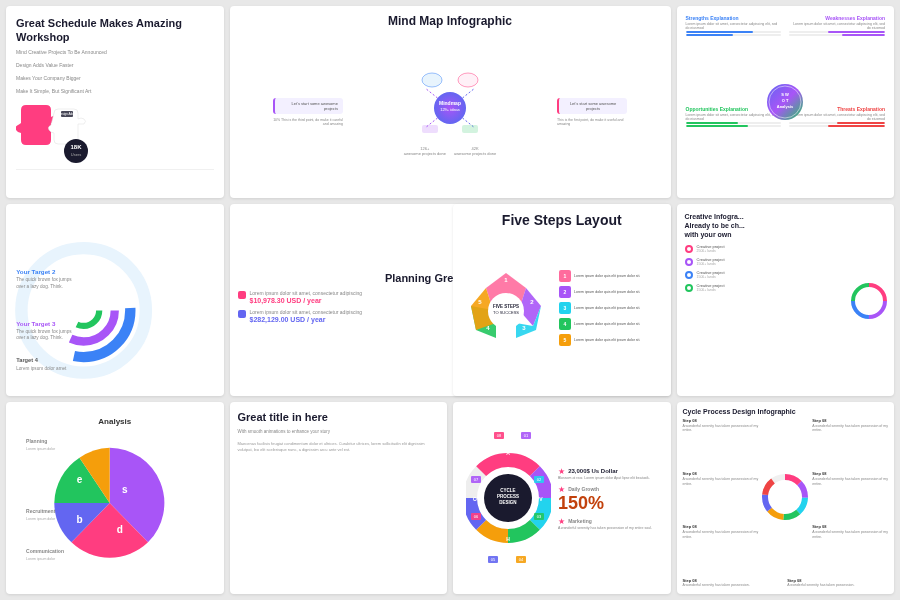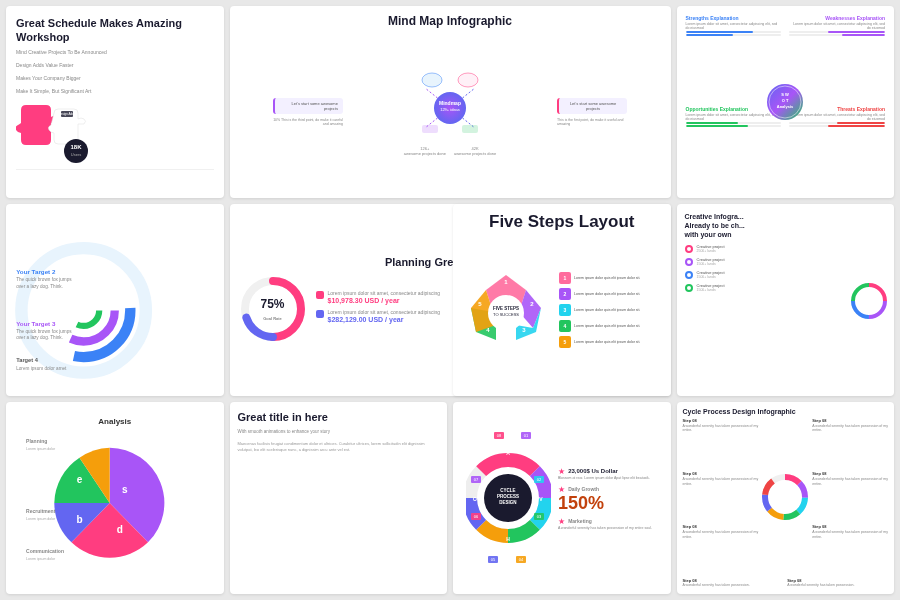--- a/index.html
+++ b/index.html
@@ -221,21 +221,21 @@
       color: #ff3d80;
     }
 
     
     .slide-6 {
       grid-column: 3;
       grid-row: 2;
     }
 
     .slide-6 .title {
-      font-size: 17px;
+      font-size: 14px;
       font-weight: 700;
       color: #1a1a2e;
       margin-bottom: 4px;
     }
 
     .steps-list {
       flex: 1;
       padding-left: 4px;
     }
 
@@ -527,31 +527,20 @@
       <text x="5" y="123" fill="#888" font-size="4.5">over a lazy dog. Think.</text>
       <text x="5" y="145" fill="#555" font-size="5.5" font-weight="bold">Target 4</text>
       <text x="5" y="152" fill="#888" font-size="4.5">Lorem ipsum dolor amet</text>
     </svg>
   </div>
 
   <div class="slide slide-5">
     <div class="title">Planning Great Statistics</div>
     <div class="planning-content">
 
-      <div class="donut-container">
-        <svg width="70" height="70" viewBox="0 0 70 70">
-          <circle cx="35" cy="35" r="28" fill="none" stroke="#f0f0f0" stroke-width="8"></circle>
-          <circle cx="35" cy="35" r="28" fill="none" stroke="#ff3d80" stroke-width="8" stroke-dasharray="131.9 175.9" stroke-dashoffset="44" stroke-linecap="round" transform="rotate(-90 35 35)"></circle>
-          <circle cx="35" cy="35" r="28" fill="none" stroke="#6366f1" stroke-width="8" stroke-dasharray="35 175.9" stroke-dashoffset="-87.9" stroke-linecap="round" transform="rotate(-90 35 35)"></circle>
-        </svg>
-        <div class="donut-label">
-          <span style="font-size:12px;font-weight:800;">75%</span><br>
-          <span class="donut-sublabel">Goal Rate</span>
-        </div>
-      </div>
 
       <div class="planning-stats">
         <div class="stat-row-item">
           <div style="display:flex;align-items:flex-start;gap:4px;">
             <div style="width:8px;height:8px;background:#ff3d80;border-radius:2px;flex-shrink:0;margin-top:1px;"></div>
             <div>
               <div class="stat-title">Lorem ipsum dolor sit amet, consectetur adipiscing</div>
               <div class="stat-value" style="color:#ff3d80;">$10,978.30 USD / year</div>
             </div>
           </div>

